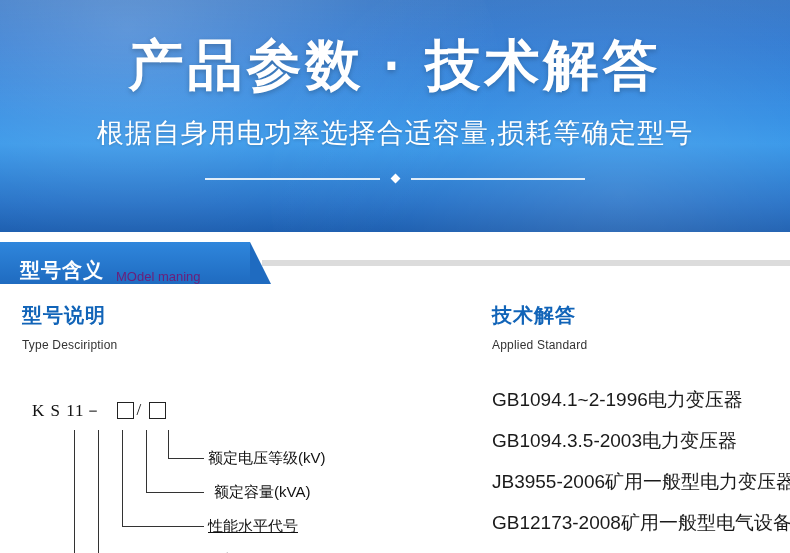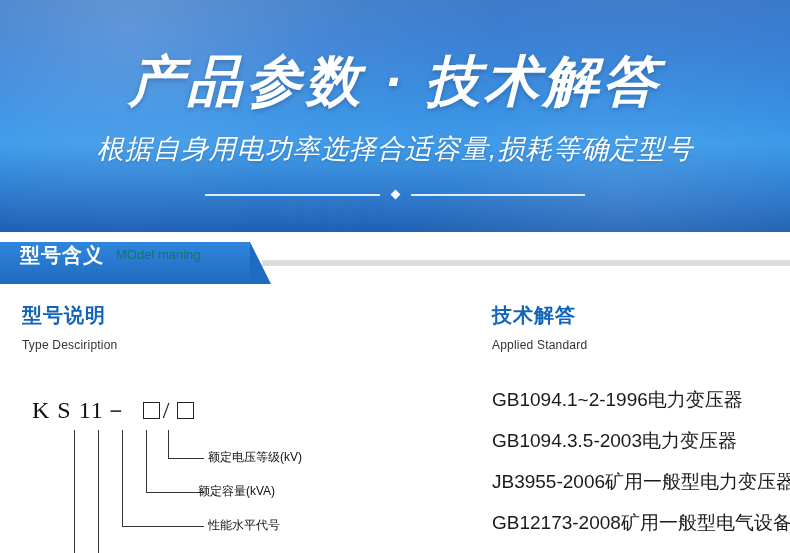--- a/index.html
+++ b/index.html
@@ -49,22 +49,21 @@
     position: absolute;
     left: 0; top: 0;
     width: 790px; height: 118px;
     background: linear-gradient(180deg, rgba(255,255,255,0.13) 0%, rgba(255,255,255,0.03) 70%, rgba(255,255,255,0) 100%);
     pointer-events: none;
   }
   .hero-inner {
     position: relative;
     z-index: 3;
     text-align: center;
-    padding-top: 52px;
-    font-style: italic;
+    padding-top: 36px;
   }
   .hero-title {
     color: #ffffff;
     font-size: 55px;
     font-weight: bold;
     letter-spacing: 4px;
     line-height: 1.08;
     text-shadow: 0 2px 5px rgba(0,0,0,0.22);
     margin: 0;
     white-space: pre;
@@ -122,32 +121,32 @@
     position: absolute;
     left: 262px; top: 18px;
     width: 528px; height: 6px;
     background: #dcdcdc;
   }
   .bar-texts {
     position: absolute;
     left: 20px; top: 0;
     height: 42px;
     display: flex;
-    align-items: flex-start;
+    align-items: flex-end;
     gap: 12px;
     z-index: 4;
   }
   .bar-title-cn {
     color: #ffffff;
     font-size: 20px;
     font-weight: bold;
     letter-spacing: 1px;
   }
   .bar-title-en {
-    color: #0f766e;
+    color: #701a75;
     font-size: 13px;
     opacity: 0.95;
     padding-top: 5px;
   }
 
   
   .content {
     position: relative;
     width: 638px;
     height: 270px;
@@ -176,21 +175,21 @@
   }
 
   
   .model-code {
     position: relative;
     margin-top: 44px;
     margin-left: 10px;
     height: 28px;
     display: flex;
     align-items: center;
-    font-size: 24px;
+    font-size: 17px;
     color: #111111;
     letter-spacing: 1px;
   }
   .model-code .ch {
     margin-right: 11px;
     font-family: "Liberation Serif", serif;
   }
   .model-code .ch.tight { margin-right: 4px; }
   .box {
     display: inline-block;
@@ -213,21 +212,21 @@
     background: #333333;
     top: 0;
   }
   .hline {
     position: absolute;
     height: 1px;
     background: #333333;
   }
   .leader-label {
     position: absolute;
-    font-size: 12px;
+    font-size: 15px;
     color: #111111;
     white-space: nowrap;
   }
 
   
   .std-list {
     margin-top: 38px;
   }
   .std-item {
     font-size: 19px;
@@ -276,25 +275,25 @@
     </div>
 
     <div class="diagram">
 
       <div class="vline" style="left:146px; height:28px;"></div>
       <div class="hline" style="left:146px; top:28px; width:36px;"></div>
       <div class="leader-label" style="left:186px; top:19px;">额定电压等级(kV)</div>
 
       <div class="vline" style="left:124px; height:62px;"></div>
       <div class="hline" style="left:124px; top:62px; width:58px;"></div>
-      <div class="leader-label" style="left:176px; top:53px;">额定容量(kVA)</div>
+      <div class="leader-label" style="left:192px; top:53px;">额定容量(kVA)</div>
 
       <div class="vline" style="left:100px; height:96px;"></div>
       <div class="hline" style="left:100px; top:96px; width:82px;"></div>
-      <div class="leader-label" style="left:186px; top:87px;">性能水平代号</div>
+      <div class="leader-label" style="left:186px; top:87px;text-decoration:underline;">性能水平代号</div>
 
       <div class="vline" style="left:76px; height:130px;"></div>
 
       <div class="leader-label" style="left:186px; top:121px;">三相</div>
 
       <div class="vline" style="left:52px; height:164px;"></div>
 
     </div>
   </div>
 

